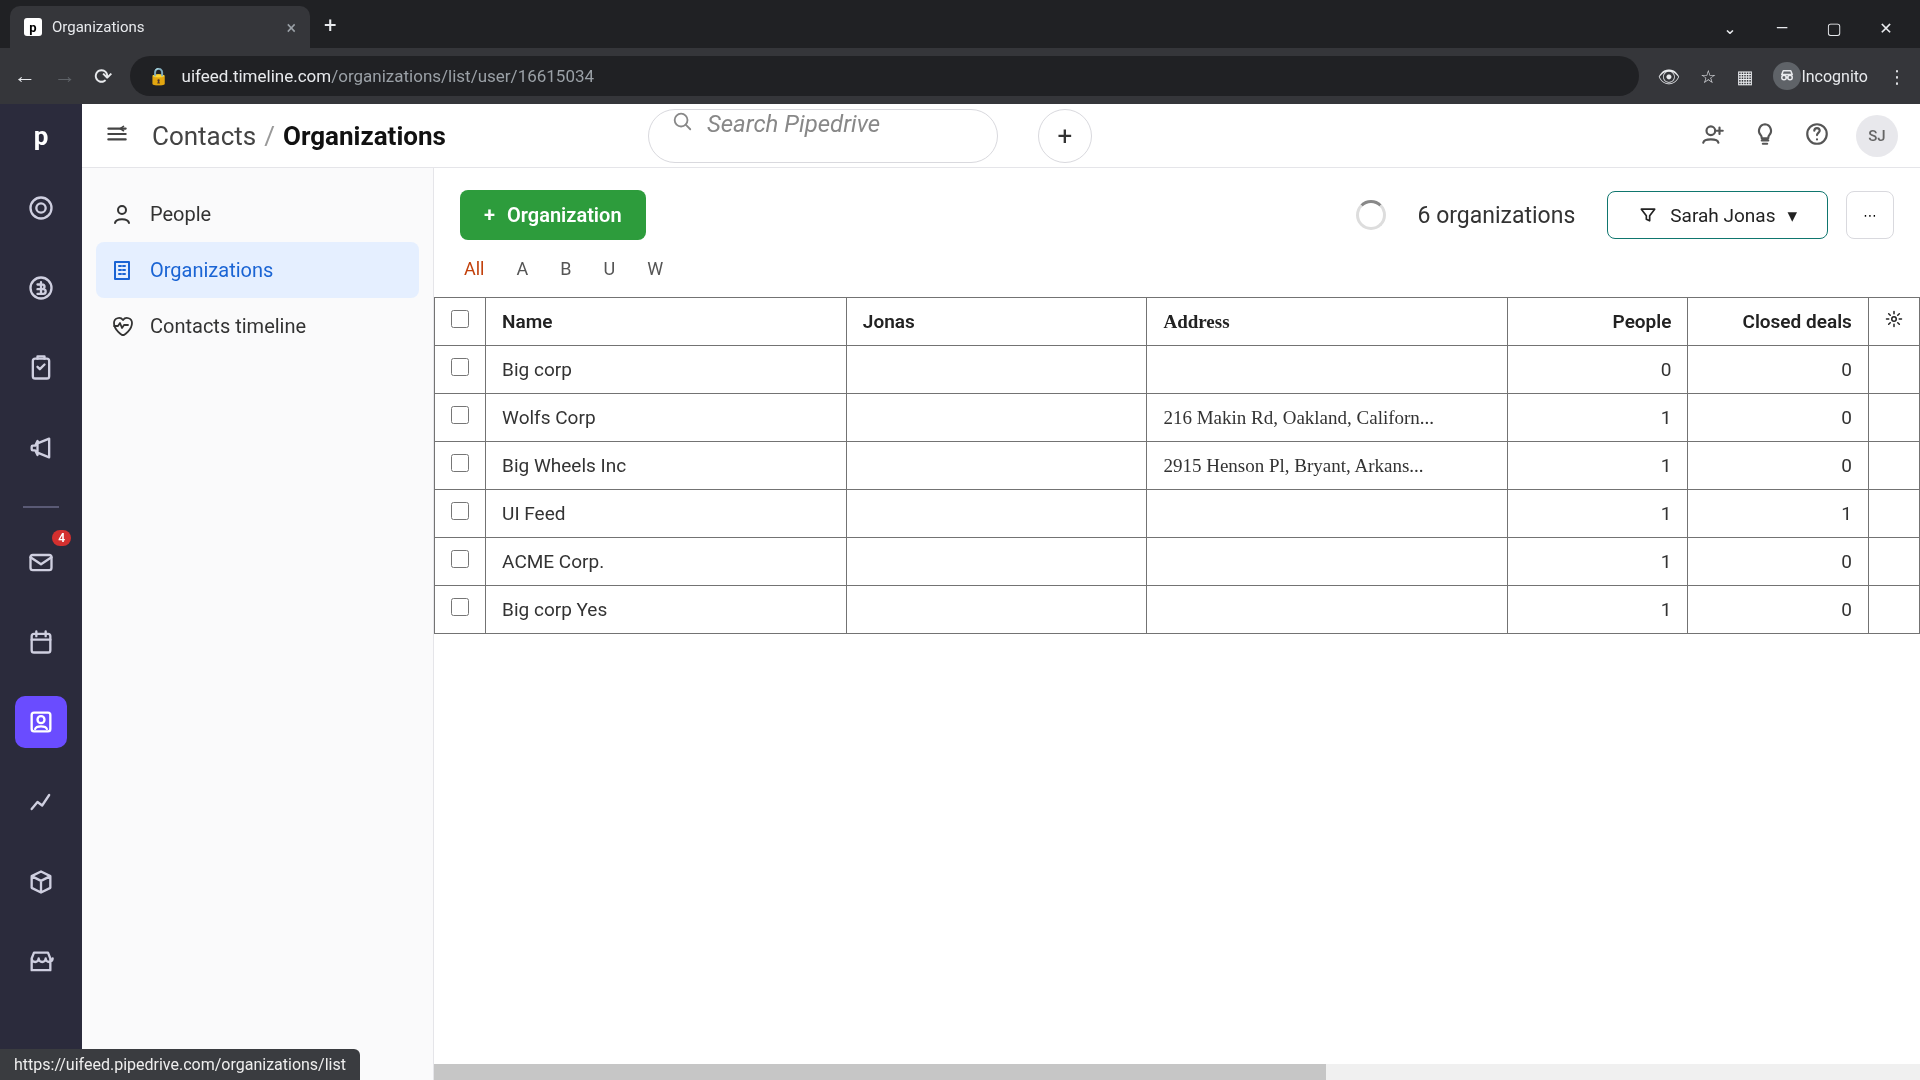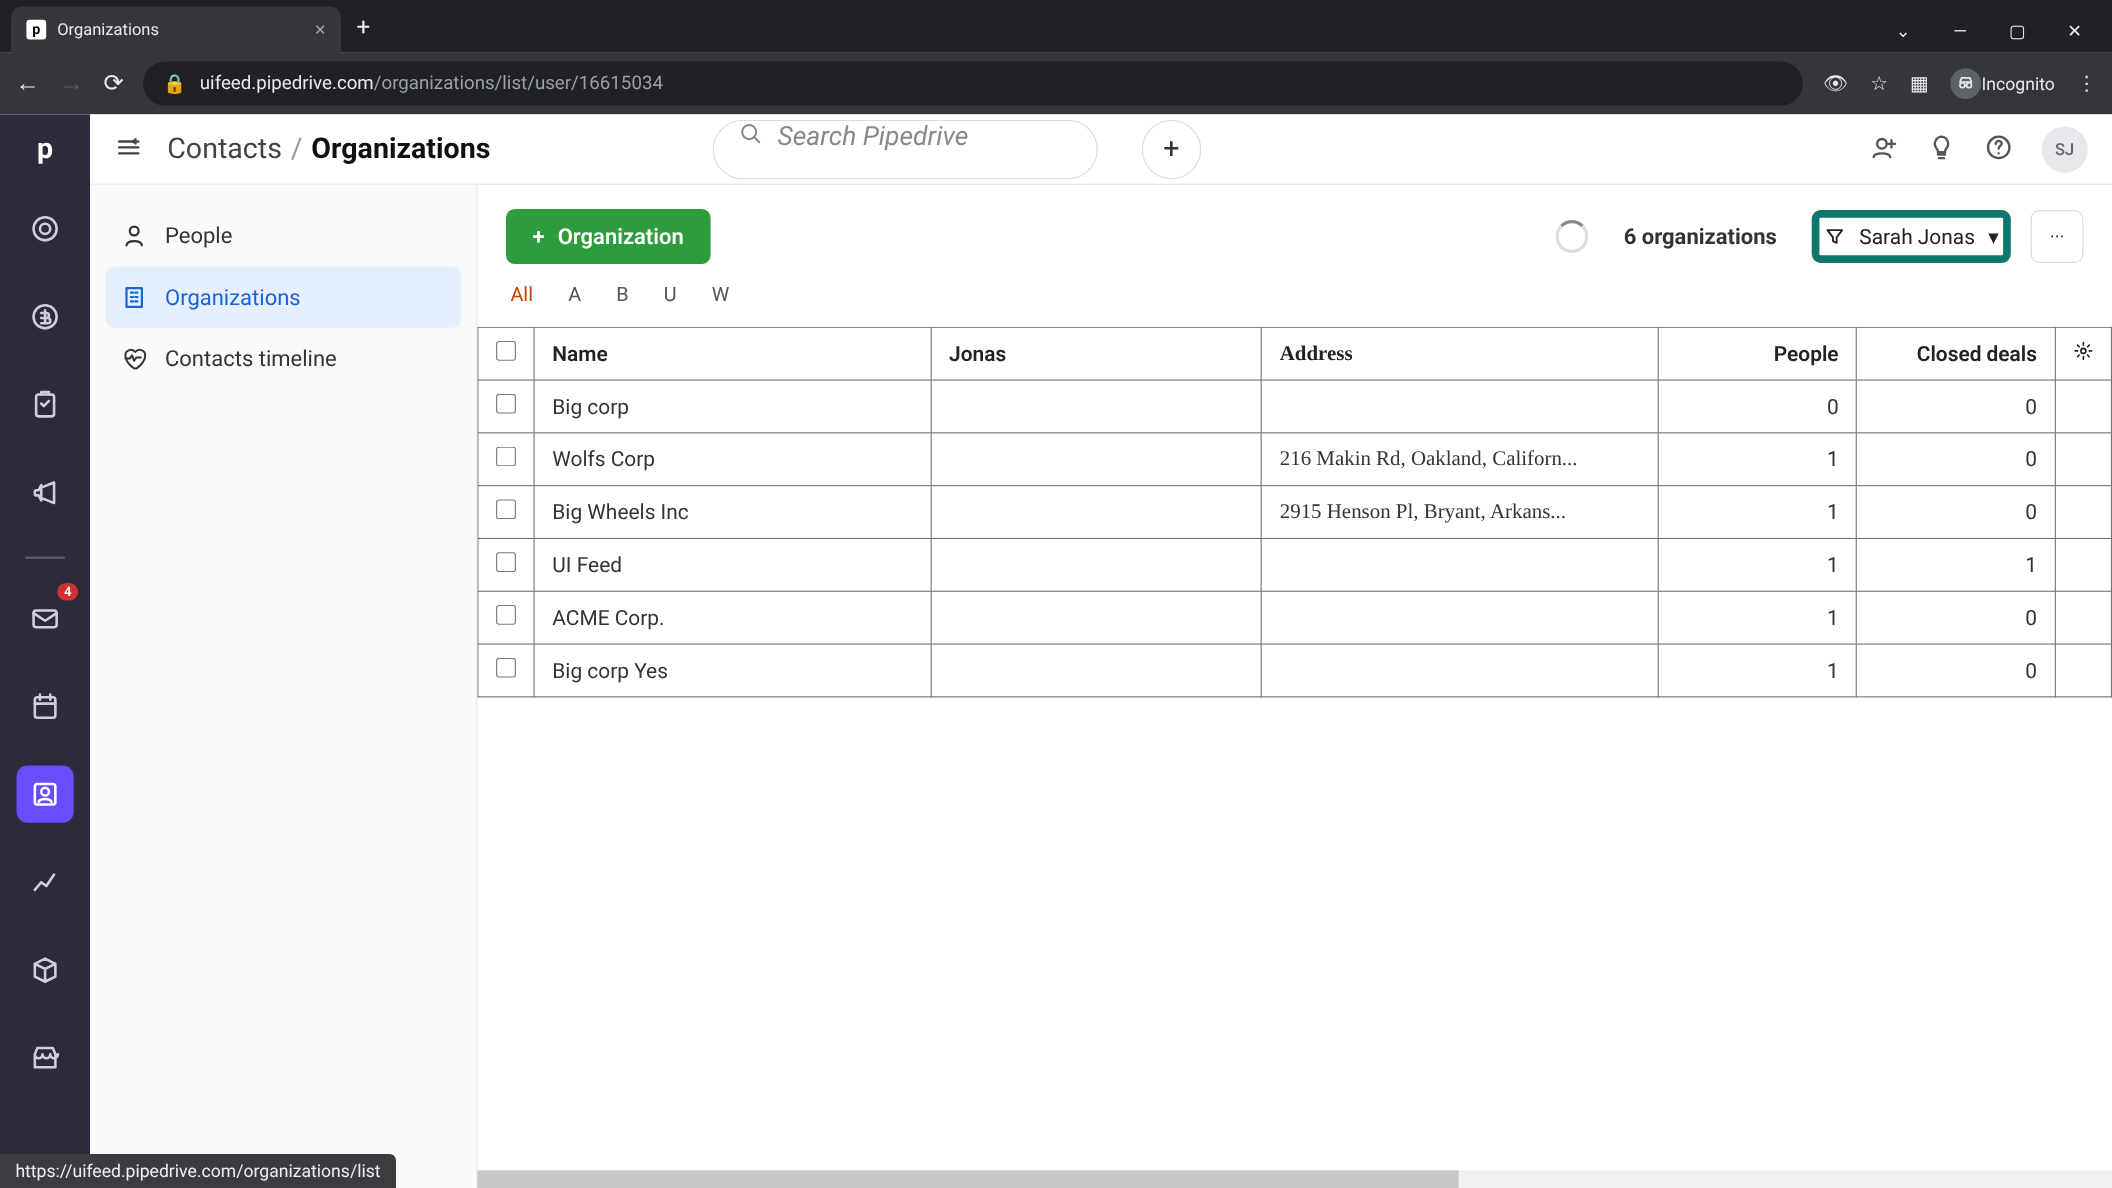--- a/index.html
+++ b/index.html
@@ -50,22 +50,22 @@
 .subnav-item { height: 56px; border-radius:8px; display:flex; align-items:center; padding:0 14px; gap:16px; font-size:20px; color:#333; cursor:pointer; }
 .subnav-item.active { background:#e5efff; color:#1a64d4; }
 .subnav-item svg { width:24px; height:24px; }
 
 .panel { flex:1; display:flex; flex-direction:column; position:relative; }
 .panel-toolbar { display:flex; align-items:center; padding: 22px 26px 12px; gap:18px; }
 .btn-green { background:#2d9c3c; color:#fff; border:none; border-radius:8px; height:50px; padding:0 24px; font-size:20px; font-weight:600; display:flex; align-items:center; gap:12px; cursor:pointer; }
 .panel-toolbar .spacer { flex:1; }
 .spinner { width:30px; height:30px; border:3px solid #ddd; border-top-color:#888; border-radius:50%; animation: spin 1s linear infinite; }
 @keyframes spin { to { transform: rotate(360deg); } }
-.count { font-size:20px; color:#333; margin: 0 14px; font-weight: bold; }
-.filter-btn { height:48px; border:7px solid #0f766e; border-radius:8px; display:flex; align-items:center; padding:0 4px; gap:12px; font-size:19px; color:#222; background:#fff; cursor:pointer; }
+.count { font-size:23px; color:#333; margin: 0 14px; }
+.filter-btn { height:48px; border:1px solid #0f766e; border-radius:8px; display:flex; align-items:center; padding:0 30px; gap:12px; font-size:19px; color:#222; background:#fff; cursor:pointer; }
 .more-btn { width:48px; height:48px; border:1px solid #d9d9de; border-radius:8px; display:flex; align-items:center; justify-content:center; background:#fff; cursor:pointer; }
 
 .alpha-filter { display:flex; gap:32px; padding: 6px 30px 18px; font-size:18px; }
 .alpha-filter span { color:#555; cursor:pointer; }
 .alpha-filter span.active { color:#c2410c; font-weight:400; }
 
 .table-wrap { flex:1; overflow:auto; }
 table { border-collapse: collapse; width: 100%; min-width: 1460px; }
 th, td { border: 1px solid #737373; padding: 12px 16px; font-size:19px; text-align:left; white-space: nowrap; overflow:hidden; text-overflow:ellipsis; }
 th { font-weight:600; color:#222; background:#fff; }
@@ -104,21 +104,21 @@
   </div>
 </div>
 
 <div class="toolbar">
   <span class="nav-btn">←</span>
   <span class="nav-btn disabled">→</span>
   <span class="nav-btn">⟳</span>
   <div class="url-bar">
     <span>🔒</span>
     <span>
-      <span class="domain">uifeed.pipedrive.com</span><span>/organizations/list/user/16615034</span>
+      <span class="domain">uifeed.timeline.com</span><span>/organizations/list/user/16615034</span>
     </span>
   </div>
   <div class="toolbar-right">
     <span>👁</span>
     <span>☆</span>
     <span>▦</span>
     <div class="incognito-pill">
       <span class="incognito-avatar">
         <svg viewBox="0 0 24 24" width="18" height="18">
             <circle cx="8" cy="14" r="3"></circle>

